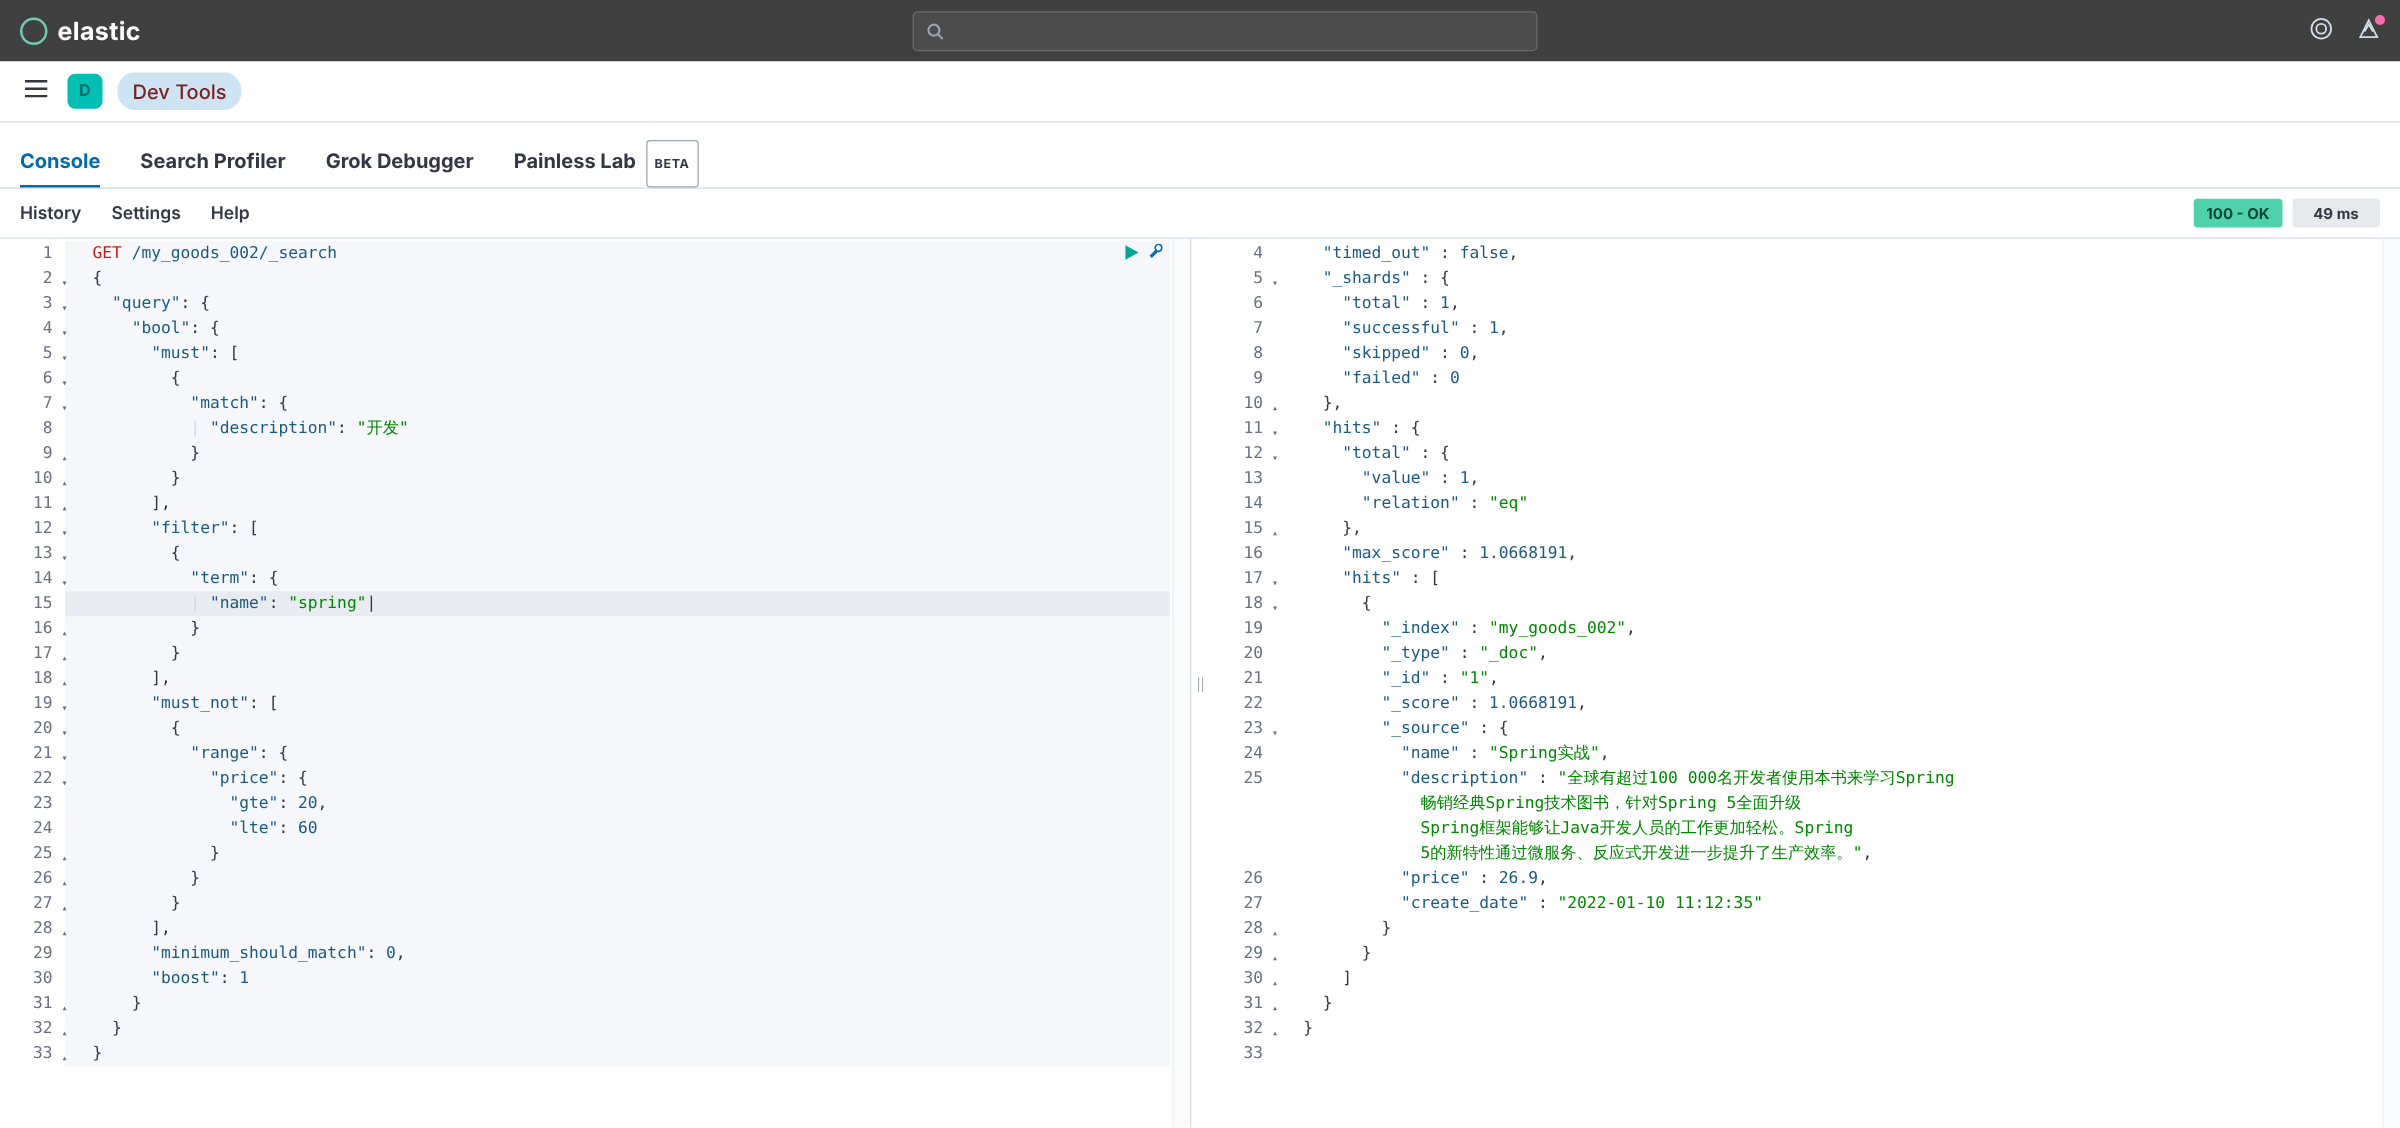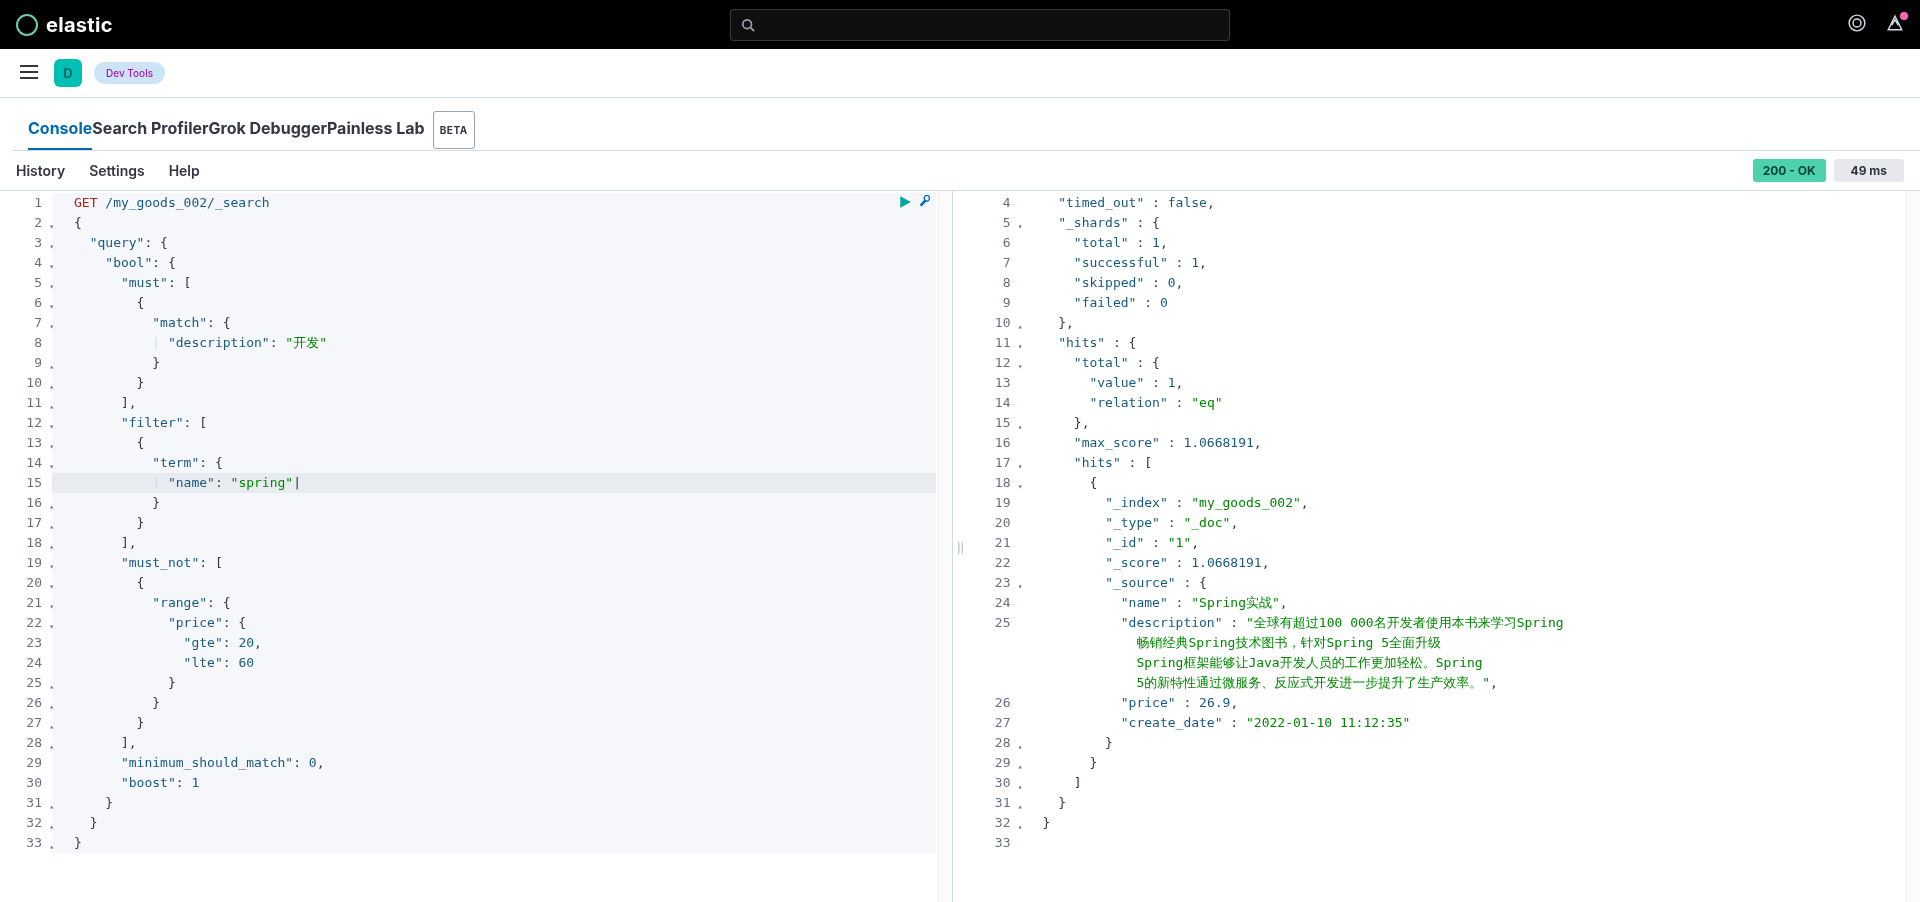--- a/index.html
+++ b/index.html
@@ -1,38 +1,38 @@
 <!DOCTYPE html>
 <html><head>
 <meta charset="utf-8">
 <style>
   * { margin: 0; padding: 0; box-sizing: border-box; }
   body { font-family: 'Inter', -apple-system, BlinkMacSystemFont, 'Segoe UI', Helvetica, Arial, sans-serif; font-size: 14px; color: #343741; background: #fff; height: 902px; width: 1920px; overflow: hidden; }
   
   
-  .top-header { background: #000000; height: 49px; display: flex; align-items: center; padding: 0 16px; }
+  .top-header { background: #404040; height: 49px; display: flex; align-items: center; padding: 0 16px; }
   .elastic-logo { display: flex; align-items: center; gap: 8px; }
   .elastic-circle { width: 22px; height: 22px; border: 2.5px solid #6dccb1; border-radius: 50%; }
   .elastic-text { color: #fff; font-size: 20px; font-weight: 700; letter-spacing: 0.3px; }
   .search-box { margin: 0 auto; width: 500px; height: 32px; background: rgba(255,255,255,0.06); border: 1px solid rgba(255,255,255,0.18); border-radius: 4px; display: flex; align-items: center; padding: 0 10px; }
   .search-box svg { margin-right: 8px; }
   .search-box input { background: transparent; border: none; color: #98a2b3; font-size: 14px; width: 100%; outline: none; }
   .search-box input::placeholder { color: #98a2b3; }
   .header-right { display: flex; align-items: center; gap: 20px; }
   .header-icon { color: #d3dae6; cursor: pointer; position: relative; }
   .notif-dot { position: absolute; top: -2px; right: -4px; width: 8px; height: 8px; background: #ff69b4; border-radius: 50%; }
 
   
   .sub-header { height: 49px; border-bottom: 1px solid #d3dae6; display: flex; align-items: center; padding: 0 16px; gap: 12px; }
   .hamburger { cursor: pointer; padding: 4px; }
   .d-badge { width: 28px; height: 28px; background: #00bfb3; border-radius: 6px; display: flex; align-items: center; justify-content: center; color: #006b63; font-weight: 700; font-size: 13px; }
-  .breadcrumb-pill { background: #cde4f5; color: #a21caf; padding: 5px 12px; border-radius: 14px; font-size: 10px; font-weight: 500; text-align: right; }
-
-  
-  .tabs-bar { display: flex; padding: 10px 16px 0 16px; border-bottom: 1px solid #d3dae6; align-items: center; margin-left: 12px; }
+  .breadcrumb-pill { background: #cde4f5; color: #7f1d1d; padding: 5px 12px; border-radius: 14px; font-size: 16px; font-weight: 500; text-align: right; }
+
+  
+  .tabs-bar { display: flex; gap: 32px; padding: 10px 16px 0 16px; border-bottom: 1px solid #d3dae6; align-items: center; }
   .tab { padding: 10px 0; font-size: 16px; cursor: pointer; border-bottom: 2px solid transparent; font-weight: 700;}
   .tab.active { color: #006bb4; border-bottom-color: #006bb4; }
   .tab .beta-badge { font-size: 10px; font-weight: 700; border: 1px solid #98a2b3; padding: 12px 6px; border-radius: 3px; margin-left: 8px; letter-spacing: 0.5px; }
 
   
   .toolbar-row { display: flex; justify-content: space-between; align-items: center; padding: 8px 16px; }
   .toolbar-left { display: flex; gap: 24px; }
   .toolbar-link { font-size: 14px; font-weight: 600; cursor: pointer; }
   .toolbar-right { display: flex; gap: 8px; }
   .status-ok { background: #4dd2ac; color: #004637; font-weight: 700; padding: 4px 10px; font-size: 12px; border-radius: 3px; }
@@ -117,21 +117,21 @@
     <div class="tab">Painless Lab<span class="beta-badge">BETA</span></div>
   </div>
 
 <div class="toolbar-row">
   <div class="toolbar-left" id="toolbar-links">
       <span class="toolbar-link">History</span>
       <span class="toolbar-link">Settings</span>
       <span class="toolbar-link">Help</span>
     </div>
   <div class="toolbar-right">
-    <span class="status-ok">200 - OK</span>
+    <span class="status-ok">100 - OK</span>
     <span class="status-time">49 ms</span>
   </div>
 </div>
 
 <div class="editor-area">
   <div class="pane left">
     <div class="code-bg"></div>
     <div class="highlight-line" style="top:282px;"></div>
     <div class="gutter" id="req-gutter">
         <div class="ln">1</div>

